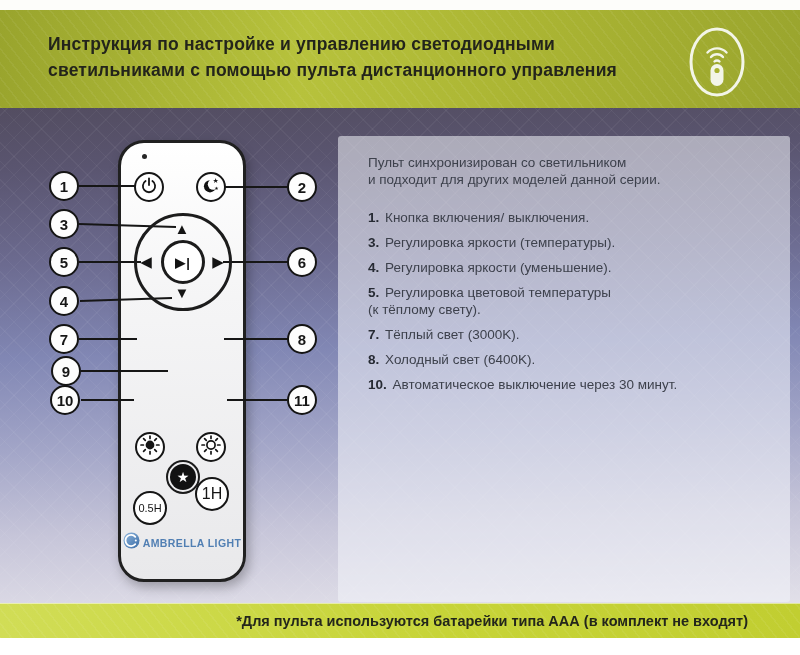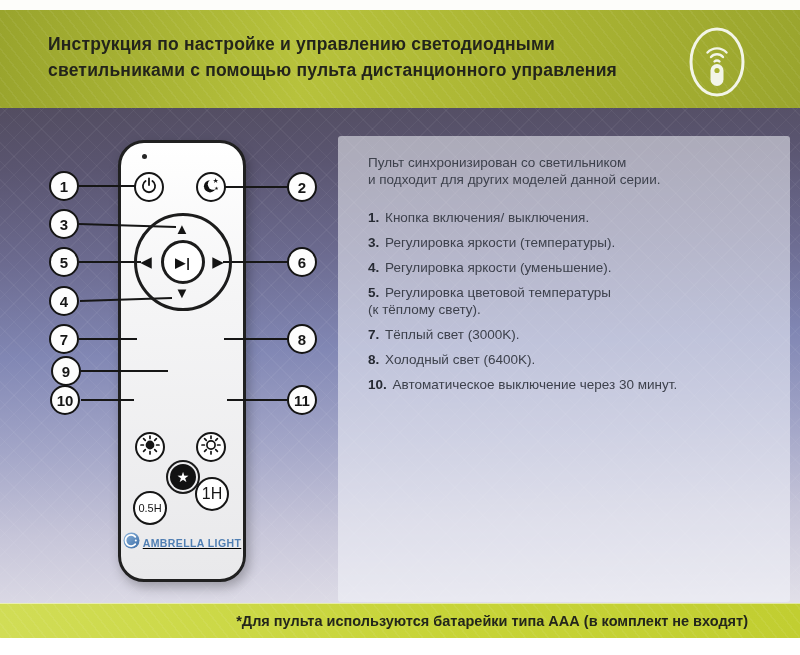--- a/index.html
+++ b/index.html
@@ -40,21 +40,21 @@
        display:flex;align-items:center;justify-content:center;
        font-size:13px;font-weight:bold;color:#121212;letter-spacing:1px;}
   .arr{position:absolute;width:20px;text-align:center;z-index:3;color:#141414;font-size:15px;line-height:16px;}
   .star-ring{position:absolute;left:166px;top:352px;width:34px;height:34px;box-sizing:border-box;
        border:2px solid #1a1a1a;border-radius:50%;z-index:3;}
   .star-disc{position:absolute;left:170px;top:356px;width:26px;height:26px;border-radius:50%;
        background:#121212;color:#fff;display:flex;align-items:center;justify-content:center;
        font-size:14px;z-index:4;}
   .timer{font-weight:normal;color:#161616;}
   .logo{position:absolute;left:118px;top:424px;width:128px;z-index:3;
-       display:flex;align-items:center;justify-content:center;gap:3px;text-decoration:underline;}
+       display:flex;align-items:center;justify-content:center;gap:3px;}
   .brand{font-size:10.5px;font-weight:bold;color:#517fb3;letter-spacing:.4px;white-space:nowrap;}
 
   
   .lines{position:absolute;inset:0;z-index:2;}
   .co{position:absolute;width:30px;height:30px;box-sizing:border-box;border:2.6px solid #141414;
       border-radius:50%;background:#fdfdfd;display:flex;align-items:center;justify-content:center;
       font-weight:bold;font-size:15px;color:#161616;z-index:4;}
 
   
   .info{position:absolute;left:368px;top:46px;width:392px;z-index:1;color:#3d414c;}

